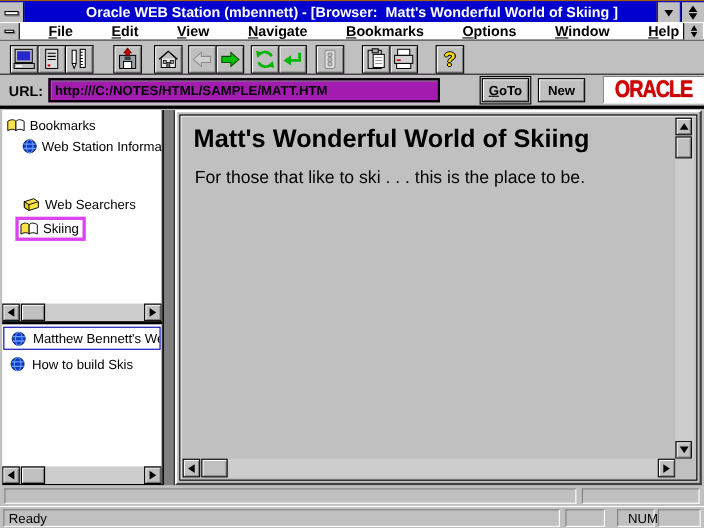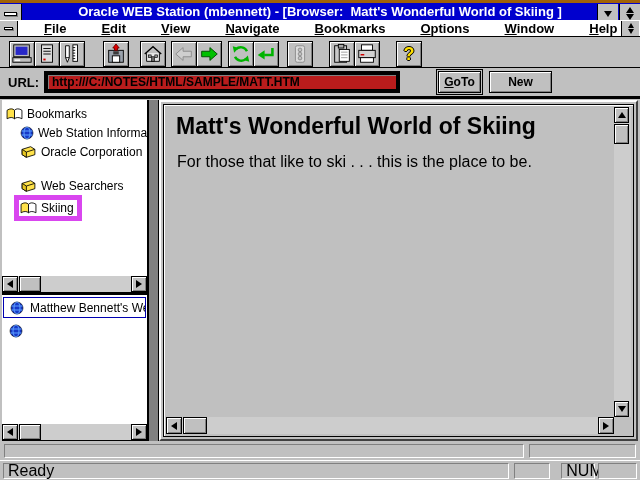--- a/index.html
+++ b/index.html
@@ -9,21 +9,21 @@
   u{text-decoration:underline;}
 
   
   .raised{background:#c0c0c0;border:1px solid #000;
           box-shadow:inset 1px 1px 0 #fff,inset -1px -1px 0 #818181;}
   .statussunk{background:#c0c0c0;border-top:1px solid #808080;border-left:1px solid #808080;
           border-bottom:1px solid #fff;border-right:1px solid #fff;}
 
   
   #titlebar{position:absolute;left:0;top:0;width:640px;height:20px;background:#0000ce;
-            border-top:3px solid #a16207;display:flex;align-items:center;}
+            border-top:1px solid #a16207;display:flex;align-items:center;}
   #sysmenu{position:absolute;left:0;top:1px;width:22px;height:19px;background:#c0c0c0;
            border-right:1px solid #000;display:flex;align-items:center;justify-content:center;}
   .dash{width:13px;height:4px;background:#fff;border:1px solid #000;box-shadow:1px 1px 0 #808080;}
   #title-text{flex:1;text-align:center;color:#fff;font-weight:bold;font-size:13px;white-space:pre;
               overflow:hidden;}
   .cap-btn{position:absolute;top:1px;width:21px;height:19px;background:#c0c0c0;
            border-left:1px solid #000;display:flex;flex-direction:column;
            align-items:center;justify-content:center;gap:1px;}
   .tri-up{width:0;height:0;border-left:4px solid transparent;border-right:4px solid transparent;
           border-bottom:6px solid #000;}
@@ -48,48 +48,48 @@
            border-bottom:1px solid #000;}
   .tb-btn{position:absolute;top:4px;width:26px;height:26px;display:flex;align-items:center;
           justify-content:center;}
   .tb-btn svg{width:22px;height:22px;}
   .qmark{font-size:18px;font-weight:bold;color:#ffe000;
          text-shadow:-1px 0 #000,1px 0 #000,0 -1px #000,0 1px #000;line-height:1;}
 
   
   #urlrow{position:absolute;left:0;top:68px;width:640px;height:28px;background:#c0c0c0;}
   #url-label{position:absolute;left:8px;top:7px;font-size:13px;font-weight:bold;color:#000;}
-  #url-input{position:absolute;left:44px;top:3px;width:356px;height:22px;background:#b91c1c;
-             border:4px solid #000000;box-shadow:inset 1px 1px 0 #818181;font-family:"Liberation Sans",sans-serif;
+  #url-input{position:absolute;left:44px;top:3px;width:356px;height:22px;background:#a21caf;
+             border:2px solid #000000;box-shadow:inset 1px 1px 0 #818181;font-family:"Liberation Sans",sans-serif;
              font-size:12px;font-weight:bold;padding:0 4px;outline:none;}
   .push-btn{position:absolute;top:3px;height:22px;background:#c0c0c0;border:1px solid #000;
             box-shadow:inset 1px 1px 0 #fff,inset -1px -1px 0 #818181;
             font-weight:bold;font-size:12px;display:flex;align-items:center;justify-content:center;}
   #goto-btn{left:438px;width:43px;outline:1px solid #000;outline-offset:1px;}
-  #new-btn{left:489px;width:63px;}
+  #new-btn{left:489px;width:43px;}
   #oracle-logo{position:absolute;left:548px;top:1px;width:92px;height:25px;background:#fff;
             border:1px solid #808080;border-bottom-color:#fff;border-right-color:#fff;
             display:flex;align-items:center;justify-content:center;}
   #oracle-logo span{font-weight:bold;font-size:19px;color:#d40000;letter-spacing:-1px;
             transform:scaleY(1.15) scaleX(0.95);text-shadow:0 0 1px #7a0000;}
   #url-divider{position:absolute;left:0;top:96px;width:640px;height:3px;background:#000;}
 
   
   #leftTop{position:absolute;left:2px;top:100px;width:146px;height:192px;background:#fff;
            border-right:1px solid #000;overflow:hidden;}
   #panel-divider{position:absolute;left:2px;top:292px;width:146px;height:3px;background:#000;}
   #leftBottom{position:absolute;left:2px;top:295px;width:146px;height:146px;background:#fff;
            border-right:1px solid #000;border-bottom:1px solid #000;overflow:hidden;}
   #splitter{position:absolute;left:148px;top:100px;width:11px;height:341px;background:#808080;
            border-left:1px solid #000;border-right:1px solid #000;}
 
   .tree-row{position:absolute;left:0;height:19px;display:flex;align-items:center;font-size:12px;
             color:#000;white-space:nowrap;}
   .tree-row svg{flex:none;margin-right:4px;}
-  .sel-box{border:5px solid #d946ef;padding:1px 3px 1px 1px;display:flex;align-items:center;}
+  .sel-box{border:3px solid #d946ef;padding:1px 3px 1px 1px;display:flex;align-items:center;}
   .sel-row{position:absolute;left:1px;right:1px;height:21px;border:1px solid #0000b0;
            display:flex;align-items:center;font-size:12px;white-space:nowrap;overflow:hidden;}
 
   
   .hscroll{position:absolute;height:16px;background:#cdcdcd;}
   .vscroll{position:absolute;width:17px;background:#cdcdcd;}
   .sb-btn{position:absolute;background:#c0c0c0;border:1px solid #000;
           box-shadow:inset 1px 1px 0 #fff,inset -1px -1px 0 #818181;
           display:flex;align-items:center;justify-content:center;}
   .sb-thumb{position:absolute;background:#c0c0c0;border:1px solid #000;
@@ -113,21 +113,21 @@
   #doc-body{position:absolute;left:13px;top:48px;font-size:16px;color:#000;}
   #main-vscroll{top:2px;right:2px;bottom:19px;}
   #main-hscroll{left:2px;bottom:2px;right:19px;}
   #main-corner{position:absolute;right:2px;bottom:2px;width:17px;height:17px;background:#c0c0c0;}
 
   
   #status1{position:absolute;left:0;top:442px;width:640px;height:18px;background:#c0c0c0;}
   #status2{position:absolute;left:0;top:460px;width:640px;height:20px;background:#c0c0c0;
            border-top:1px solid #fff;}
   .s1p{position:absolute;top:2px;height:14px;}
-  .s2p{position:absolute;top:2px;height:16px;font-size:16px;color:#000;display:flex;
+  .s2p{position:absolute;top:2px;height:16px;font-size:12px;color:#000;display:flex;
        align-items:center;padding:0 4px;}
 </style>
 </head>
 <body>
 
 <div id="screen">
 
   <div id="titlebar">
     <div id="sysmenu">
       <div class="dash"></div>
@@ -260,46 +260,41 @@
     <div class="tb-btn raised" style="left:396px;">
       <span class="qmark">?</span>
     </div>
   </div>
 
   <div id="urlrow">
     <span id="url-label">URL:</span>
     <input id="url-input" type="text" value="http:///C:/NOTES/HTML/SAMPLE/MATT.HTM" style="">
     <div class="push-btn" id="goto-btn"><u>G</u>oTo</div>
     <div class="push-btn" id="new-btn">New</div>
+    <div id="oracle-logo">
+      <span>ORACLE</span>
+    </div>
   </div>
   <div id="url-divider"></div>
 
   <div id="leftTop">
     <div class="tree-row" style="top:4px;left:4px;">
       <svg width="17" height="14" viewBox="0 0 16 13">
           <path d="M1 3 C3.5 1.2 6.5 1.2 8 3 L8 11 C6.5 9.4 3.5 9.4 1 11 Z" fill="#ffe24a" stroke="#000" stroke-width="0.8"></path>
           <path d="M15 3 C12.5 1.2 9.5 1.2 8 3 L8 11 C9.5 9.4 12.5 9.4 15 11 Z" fill="#fff" stroke="#000" stroke-width="0.8"></path>
         </svg>
       <span>Bookmarks</span>
     </div>
     <div class="tree-row" style="top:23px;left:18px;">
       <svg width="14" height="14" viewBox="0 0 14 14">
           <circle cx="7" cy="7" r="6" fill="#1538c8" stroke="#000" stroke-width="0.6"></circle>
           <path d="M1.5 5 H12.5 M1.5 9 H12.5" stroke="#5fa0ff" stroke-width="1.2" fill="none"></path>
           <ellipse cx="7" cy="7" rx="3" ry="6" fill="none" stroke="#5fa0ff" stroke-width="1"></ellipse>
         </svg>
       <span>Web Station Information</span>
-    </div>
-    <div class="tree-row" style="top:42px;left:18px;">
-      <svg width="17" height="14" viewBox="0 0 16 13">
-          <path d="M2 4 L10 1.5 L14 4 L14 9 L6 11.5 L2 9 Z" fill="#ffe24a" stroke="#000" stroke-width="0.8"></path>
-          <path d="M2 4 L6 6.5 L6 11.5 L2 9 Z" fill="#e8c820" stroke="#000" stroke-width="0.8"></path>
-          <path d="M6 6.5 L14 4" fill="none" stroke="#000" stroke-width="0.8"></path>
-        </svg>
-      <span>Oracle Corporation</span>
     </div>
     <div class="tree-row" style="top:76px;left:18px;">
       <svg width="17" height="14" viewBox="0 0 16 13">
           <path d="M2 4 L10 1.5 L14 4 L14 9 L6 11.5 L2 9 Z" fill="#ffe24a" stroke="#000" stroke-width="0.8"></path>
           <path d="M2 4 L6 6.5 L6 11.5 L2 9 Z" fill="#e8c820" stroke="#000" stroke-width="0.8"></path>
           <path d="M6 6.5 L14 4" fill="none" stroke="#000" stroke-width="0.8"></path>
         </svg>
       <span>Web Searchers</span>
     </div>
     <div class="tree-row" style="top:98px;left:12px;">
@@ -332,20 +327,21 @@
           <ellipse cx="7" cy="7" rx="3" ry="6" fill="none" stroke="#5fa0ff" stroke-width="1"></ellipse>
         </svg>
       <span>Matthew Bennett's Web Pa</span>
     </div>
     <div class="tree-row" style="top:26px;left:7px;">
       <svg width="14" height="14" viewBox="0 0 14 14" style="margin-right:6px;">
           <circle cx="7" cy="7" r="6" fill="#1538c8" stroke="#000" stroke-width="0.6"></circle>
           <path d="M1.5 5 H12.5 M1.5 9 H12.5" stroke="#5fa0ff" stroke-width="1.2" fill="none"></path>
           <ellipse cx="7" cy="7" rx="3" ry="6" fill="none" stroke="#5fa0ff" stroke-width="1"></ellipse>
         </svg>
+      <span>How to build Skis</span>
     </div>
 
     <div class="hscroll" style="left:0;right:0;bottom:0;">
       <div class="sb-btn" style="left:0;top:0;width:16px;height:16px;">
           <div class="arr-l"></div>
         </div>
       <div class="sb-thumb" style="left:17px;top:0;width:22px;height:16px;"></div>
       <div class="sb-btn" style="right:0;top:0;width:16px;height:16px;">
           <div class="arr-r"></div>
         </div>

